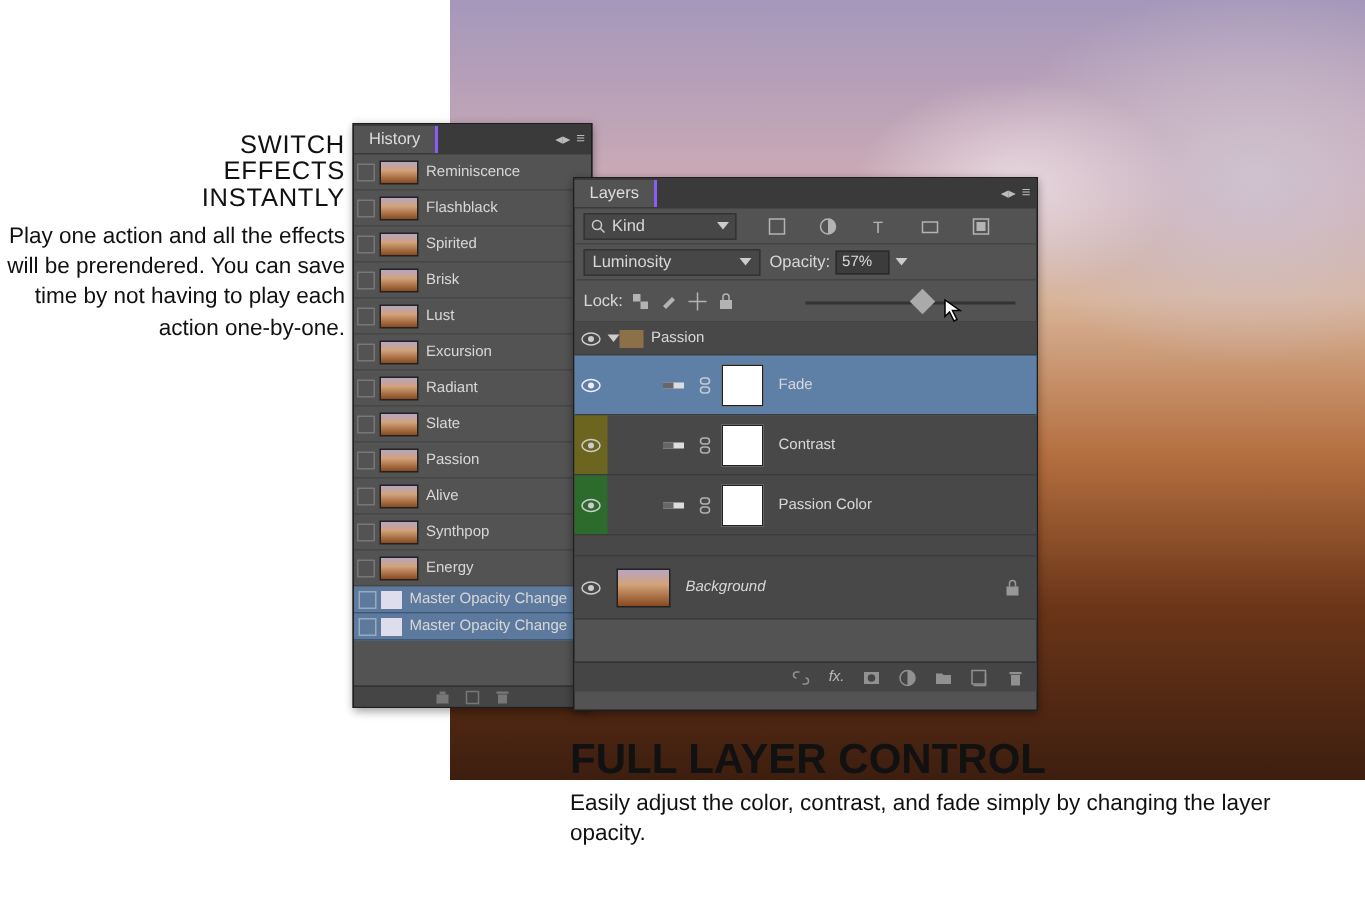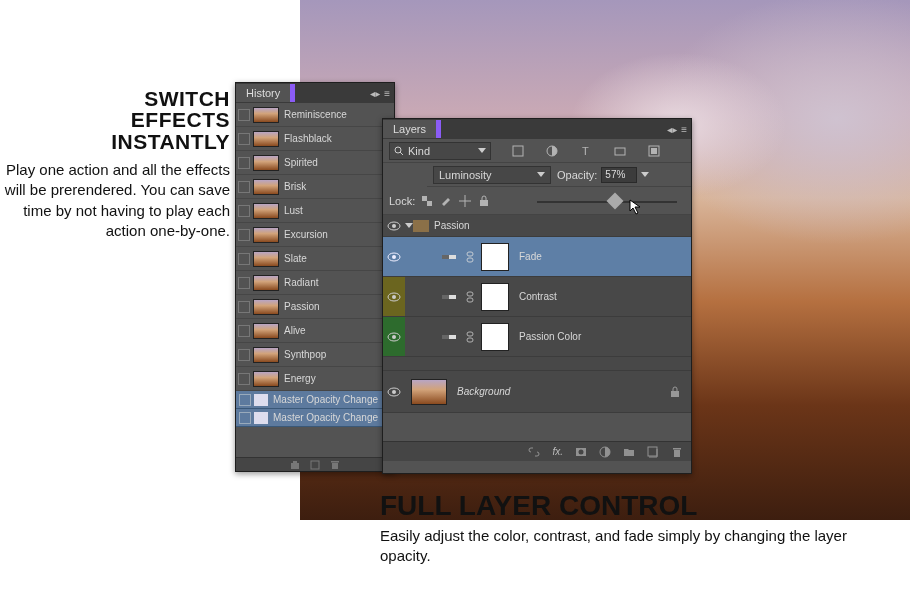--- a/index.html
+++ b/index.html
@@ -1,31 +1,31 @@
 <!DOCTYPE html>
 <html><head>
 <meta charset="utf-8">
 <style>
   * { box-sizing: border-box; margin: 0; padding: 0; }
   body { width: 910px; height: 607px; font-family: Arial, Helvetica, sans-serif; background: #fff; position: relative; overflow: hidden; }
   .bg-photo { position: absolute; left: 300px; top: 0; width: 610px; height: 520px; background: linear-gradient(180deg, #a597bb 0%, #c9a9b5 22%, #d9b59a 38%, #b57040 58%, #6b3518 78%, #3d1e0f 100%); }
   .bg-photo::before { content:""; position:absolute; top:0; left:0; right:0; height:60%; background: radial-gradient(ellipse 180px 120px at 62% 40%, #e8d9e0 0%, transparent 60%), radial-gradient(ellipse 260px 180px at 88% 38%, #cfc2d0 0%, transparent 70%); }
 
   .marketing-left { position: absolute; left: 0; top: 88px; width: 230px; text-align: right; color: #111; }
-  .marketing-left h1 { font-size: 21px; font-weight: 700; line-height: 1.02; letter-spacing: .5px; }
+  .marketing-left h1 { font-size: 17px; font-weight: 400; line-height: 1.02; letter-spacing: .5px; }
   .marketing-left p { font-size: 15px; margin-top: 8px; line-height: 1.35; }
 
   .marketing-bottom { position: absolute; left: 380px; top: 490px; width: 510px; color:#111; }
   .marketing-bottom h2 { font-size: 28px; font-weight: 900; }
   .marketing-bottom p { font-size: 15px; margin-top: 4px; line-height: 1.35; }
 
   
   .panel { position:absolute; background:#535353; border:1px solid #1e1e1e; font-size:11px; color:#d8d8d8; box-shadow: 0 2px 6px rgba(0,0,0,.4); }
   .panel-tabbar { height:20px; background:#3a3a3a; display:flex; align-items:center; }
-  .panel-tab { background:#535353; padding:3px 10px; font-size:11px; color:#ddd; border-right:5px solid #8b5cf6; }
+  .panel-tab { background:#535353; padding:3px 10px; font-size:11px; color:#ddd; border-right:2px solid #8b5cf6; }
   .panel-ctrl { margin-left:auto; display:flex; gap:4px; padding-right:4px; color:#bbb; font-size:10px; }
   .panel-ctrl span { cursor:default; }
 
   
   #history { left: 235px; top: 82px; width: 160px; height: 390px; }
   .hist-body { height: calc(100% - 20px - 14px); overflow:hidden; }
   .hist-row { display:flex; align-items:center; height:24px; border-bottom:1px solid #464646; padding-left:2px; }
   .hist-sq { width:12px; height:12px; border:1px solid #777; margin-right:3px; }
   .hist-thumb { width:26px; height:16px; background: linear-gradient(180deg,#b8a5c4 0%,#d2a37a 40%,#8a4a1f 100%); border:1px solid #222; margin-right:5px; }
   .hist-label { font-size:10px; white-space:nowrap; }
@@ -36,21 +36,21 @@
   .panel-footer .f-ico { width:10px; height:10px; opacity:.5; }
 
   
   #layers { left: 382px; top: 118px; width: 310px; height: 356px; }
   .lyr-toolbar1 { display:flex; align-items:center; height:24px; padding: 0 6px; gap:20px; border-bottom:1px solid #444; }
   .kind-select { display:flex; align-items:center; background:#474747; border:1px solid #333; height:18px; padding:0 4px; gap:4px; }
   .kind-select .sico { width:10px; height:10px; display:inline-block; }
   .tbar-ico { width:14px; height:14px; opacity:.8; }
   svg { display:block; }
 
-  .lyr-toolbar2 { display:flex; align-items:center; height:24px; padding:0 6px; gap:6px; border-bottom:1px solid #444;margin-left:44px; }
+  .lyr-toolbar2 { display:flex; align-items:center; height:24px; padding:0 6px; gap:6px; border-bottom:1px solid #444; }
   .blend-select { background:#474747; border:1px solid #333; height:18px; width:118px; padding:0 5px; display:flex; align-items:center; justify-content:space-between; }
   .opacity-wrap { display:flex; align-items:center; gap:4px; }
   .opacity-field { background:#3c3c3c; border:1px solid #2a2a2a; height:16px; width:36px; color:#ddd; font-size:10px; padding:0 3px; display:flex; align-items:center; }
 
   .lyr-toolbar3 { display:flex; align-items:center; height:28px; padding:0 6px; gap:5px; border-bottom:1px solid #444; position:relative; }
   .slider-track { position:absolute; right:14px; top:6px; width:140px; height:16px; }
   .slider-track .track { position:absolute; top:8px; left:0; right:0; height:2px; background:#333; }
   .slider-track .thumb { position:absolute; top:2px; left:72px; width:12px; height:12px; background:#aaa; transform: rotate(45deg); }
   .cursor { position:absolute; right:48px; top:12px; font-size:14px; color:#fff; }
 
@@ -129,26 +129,26 @@
         <span class="hist-label">Lust</span>
       </div>
     <div class="hist-row">
         <div class="hist-sq"></div>
         <div class="hist-thumb"></div>
         <span class="hist-label">Excursion</span>
       </div>
     <div class="hist-row">
         <div class="hist-sq"></div>
         <div class="hist-thumb"></div>
+        <span class="hist-label">Radiant</span>
+      </div>
+    <div class="hist-row">
+        <div class="hist-sq"></div>
+        <div class="hist-thumb"></div>
         <span class="hist-label">Slate</span>
-      </div>
-    <div class="hist-row">
-        <div class="hist-sq"></div>
-        <div class="hist-thumb"></div>
-        <span class="hist-label">Radiant</span>
       </div>
     <div class="hist-row">
         <div class="hist-sq"></div>
         <div class="hist-thumb"></div>
         <span class="hist-label">Passion</span>
       </div>
     <div class="hist-row">
         <div class="hist-sq"></div>
         <div class="hist-thumb"></div>
         <span class="hist-label">Alive</span>

